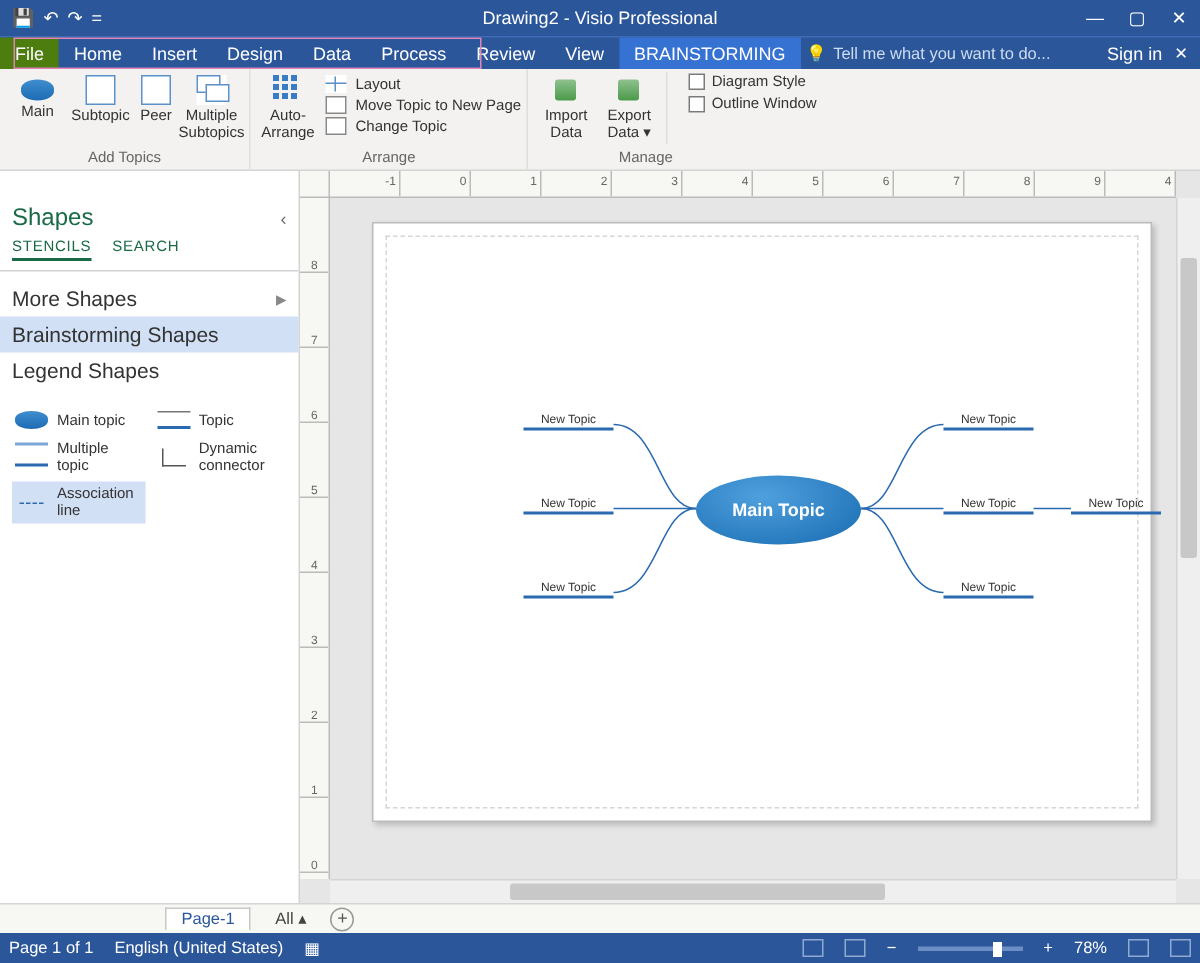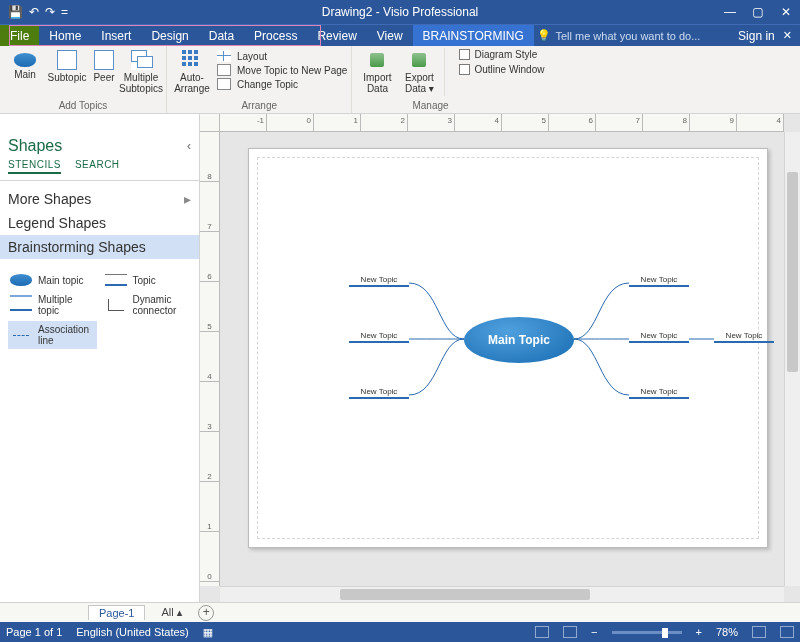--- a/index.html
+++ b/index.html
@@ -96,21 +96,21 @@
 svg.conn { position:absolute; overflow:visible; }
 svg.conn path { stroke:#2a6ab0; stroke-width:1; fill:none; }
 
 
 .scroll-v { position:absolute; right:0; top:18px; bottom:16px; width:16px; background:#efefef; border-left:1px solid #d4d4d4; }
 .scroll-v .thumb{ position:absolute; left:2px; right:2px; top:40px; height:200px; background:#c8c8c8; border-radius:2px; }
 .scroll-h { position:absolute; left:20px; right:16px; bottom:0; height:16px; background:#efefef; border-top:1px solid #d4d4d4; }
 .scroll-h .thumb{ position:absolute; top:2px; bottom:2px; left:120px; width:250px; background:#c8c8c8; border-radius:2px; }
 
 
-.pagetabs { height:20px; background:#f7f7f3; border-top:1px solid #d4d4d4; display:flex; align-items:center; padding-left:88px; gap:6px; font-size:11px; }
+.pagetabs { height:20px; background:#f7f7f3; border-top:1px solid #d4d4d4; display:flex; align-items:center; padding-left:110px; gap:6px; font-size:11px; }
 .pagetabs .ptab { padding:1px 10px; border:1px solid #c8c8c8; border-bottom:none; background:#fff; color:#2b579a; cursor:default; }
 .pagetabs .ptab.plain{ border:none; background:none; color:#444; }
 .pagetabs .add { width:16px; height:16px; border:1px solid #999; border-radius:50%; text-align:center; line-height:13px; font-size:12px; color:#555; cursor:default; }
 
 
 .statusbar { height:20px; background:#2b579a; color:#fff; display:flex; align-items:center; font-size:11px; padding:0 6px; gap:14px; }
 .statusbar .spacer { flex:1; }
 .statusbar .zoom-slider { width:70px; height:3px; background:#6b8fc4; position:relative; }
 .statusbar .zoom-slider .knob{position:absolute; left:50px; top:-3px; width:6px; height:10px; background:#fff;}
 .statusbar .sb-ico{ width:14px; height:12px; border:1px solid #8fa9d1; display:inline-block; }
@@ -247,22 +247,22 @@
     <div class="shapes-head">
       <h2>Shapes</h2>
       <span class="collapse">‹</span>
     </div>
     <div class="shapes-tabs">
       <span class="active">STENCILS</span>
       <span>SEARCH</span>
     </div>
     <div class="shape-cats">
       <div class="shape-cat"><span>More Shapes</span><span class="chev">▸</span></div>
+      <div class="shape-cat sel">Brainstorming Shapes</div>
       <div class="shape-cat">Legend Shapes</div>
-      <div class="shape-cat sel">Brainstorming Shapes</div>
     </div>
     <div class="shape-list">
       <div class="shape-item">
           <span class="si mt"></span>
           <span>Main topic</span>
         </div>
       <div class="shape-item">
           <span class="si tp"></span>
           <span>Topic</span>
         </div>

